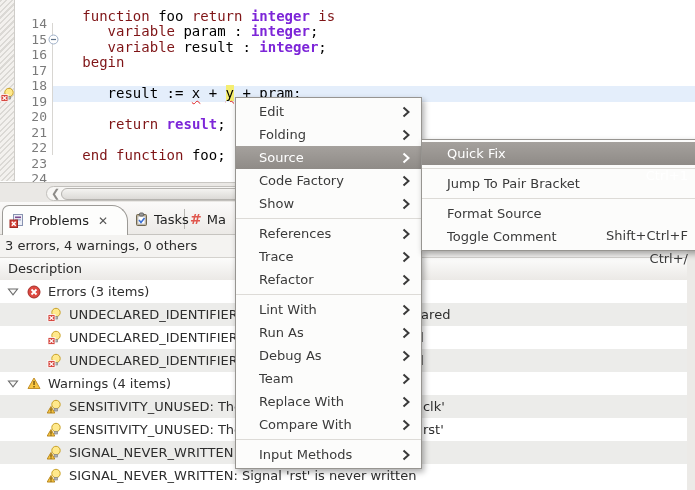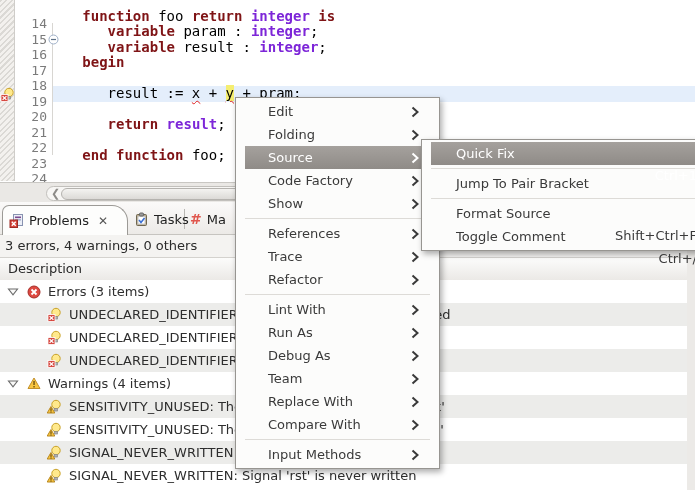--- a/index.html
+++ b/index.html
@@ -13,21 +13,21 @@
          border-right:1px solid #cfcdc9;}
   #gutter{position:absolute;left:15px;top:0;width:37px;height:132px;background:#fff;
           border-right:1px solid #d8d6d2;margin-top:23px;}
   #codearea{position:absolute;left:53px;top:0;right:0;height:181px;overflow:hidden;}
   .grow{height:15.5px;line-height:15.5px;text-align:right;padding-right:5px;color:#7b7b7b;
         font-family:"DejaVu Sans Mono","Liberation Mono",monospace;font-size:13px;position:relative;}
   .fold{position:absolute;right:-7px;top:2px;}
   .crow{height:15.5px;line-height:15.5px;font-family:"DejaVu Sans Mono","Liberation Mono",monospace;
         font-size:14px;white-space:pre;padding-left:4px;color:#000;}
   .crow.current{background:#e4eefb;}
-  .kw{color:#7f1416;font-weight:bold;}
+  .kw{color:#7f1416;font-weight:normal;}
   .type{color:#7d26d8;font-weight:bold;}
   .err{text-decoration:underline;text-decoration-style:wavy;text-decoration-color:#e02020;
        text-decoration-thickness:1px;text-underline-offset:2px;}
   .errhl{background:#f5ee71;text-decoration:underline;text-decoration-style:wavy;
        text-decoration-color:#e02020;text-decoration-thickness:1px;text-underline-offset:2px;}
   #marginicon{position:absolute;left:0px;}
   #scrollstrip{position:absolute;left:0;top:182px;width:695px;height:20px;background:#eae8e5;
        border-top:1px solid #c9c7c3;}
   #hscroll{position:absolute;left:46px;top:3px;width:645px;height:13px;border:1px solid #c2c0bc;
        border-radius:8px;background:#f7f6f4;}
@@ -53,21 +53,21 @@
   #tree{position:absolute;left:0;top:78px;right:0;bottom:0;background:#fff;overflow:hidden;}
   .trow{height:23px;display:flex;align-items:center;white-space:nowrap;overflow:hidden;color:#2e2e2e;}
   .trow.odd{background:#ececea;}
   .trow .expander{margin-left:7px;width:13px;display:flex;}
   .trow .gicon{margin-left:7px;display:flex;}
   .trow .cicon{margin-left:47px;display:flex;}
   .trow .tlabel{margin-left:7px;}
 
   
   .menu{position:absolute;background:#fcfcfb;border:1px solid #979591;
-        box-shadow:2px 3px 6px rgba(0,0,0,0.33);padding:2px 9px;}
+        box-shadow:2px 3px 6px rgba(0,0,0,0.33);padding:2px 0;}
   #mainmenu{left:235px;top:97px;width:185px;z-index:10;}
   #submenu{left:421px;top:139px;width:282px;z-index:11;}
   .mi{height:23px;display:flex;align-items:center;color:#3a3a3a;}
   #mainmenu .mi{padding:0 11px 0 23px;}
   #submenu .mi{padding:0 16px 0 25px;}
   .mi.hl{background:linear-gradient(#a5a19d,#8f8b87);color:#fff;}
   .mi .arrow{margin-left:auto;display:flex;}
   .mi .shortcut{margin-left:auto;padding-left:24px;margin-top:44px;}
   .msep{height:7px;display:flex;align-items:center;}
   .msep div{height:1px;background:#dddbd7;width:100%;}

